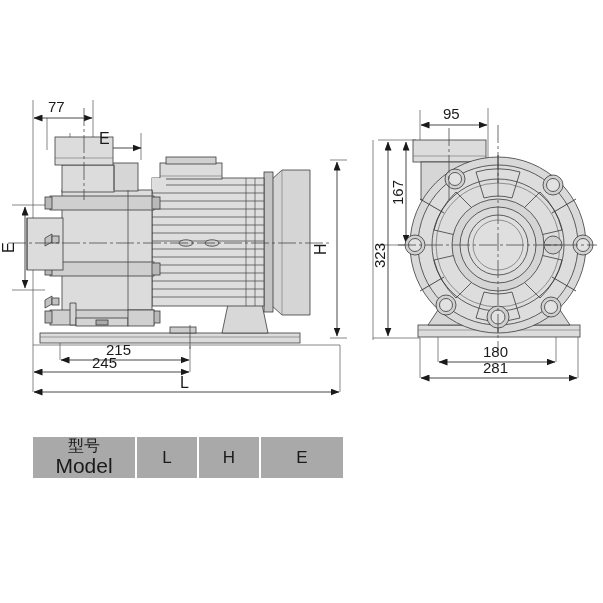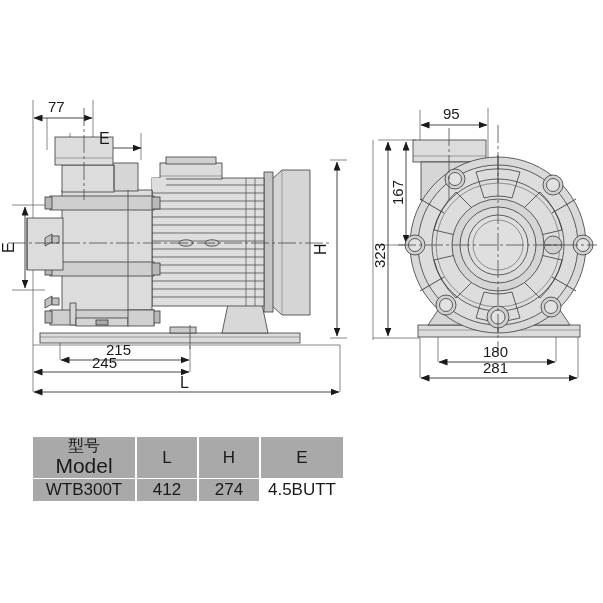--- a/index.html
+++ b/index.html
@@ -337,23 +337,17 @@
       <tbody>
         <tr>
           <td class="hd w-model">
             <span class="cn">型号</span>
             <span class="en">Model</span>
           </td>
           <td class="hd w-l">L</td>
           <td class="hd w-h">H</td>
           <td class="hd w-e">E</td>
         </tr>
-        <tr>
-          <td class="gray w-model">WTB300T</td>
-          <td class="gray w-l">412</td>
-          <td class="gray w-h">274</td>
-          <td class="plain w-e">4.5BUTT</td>
-        </tr>
       </tbody>
     </table>
   </div>
 
 </div>
 
 </body></html>

